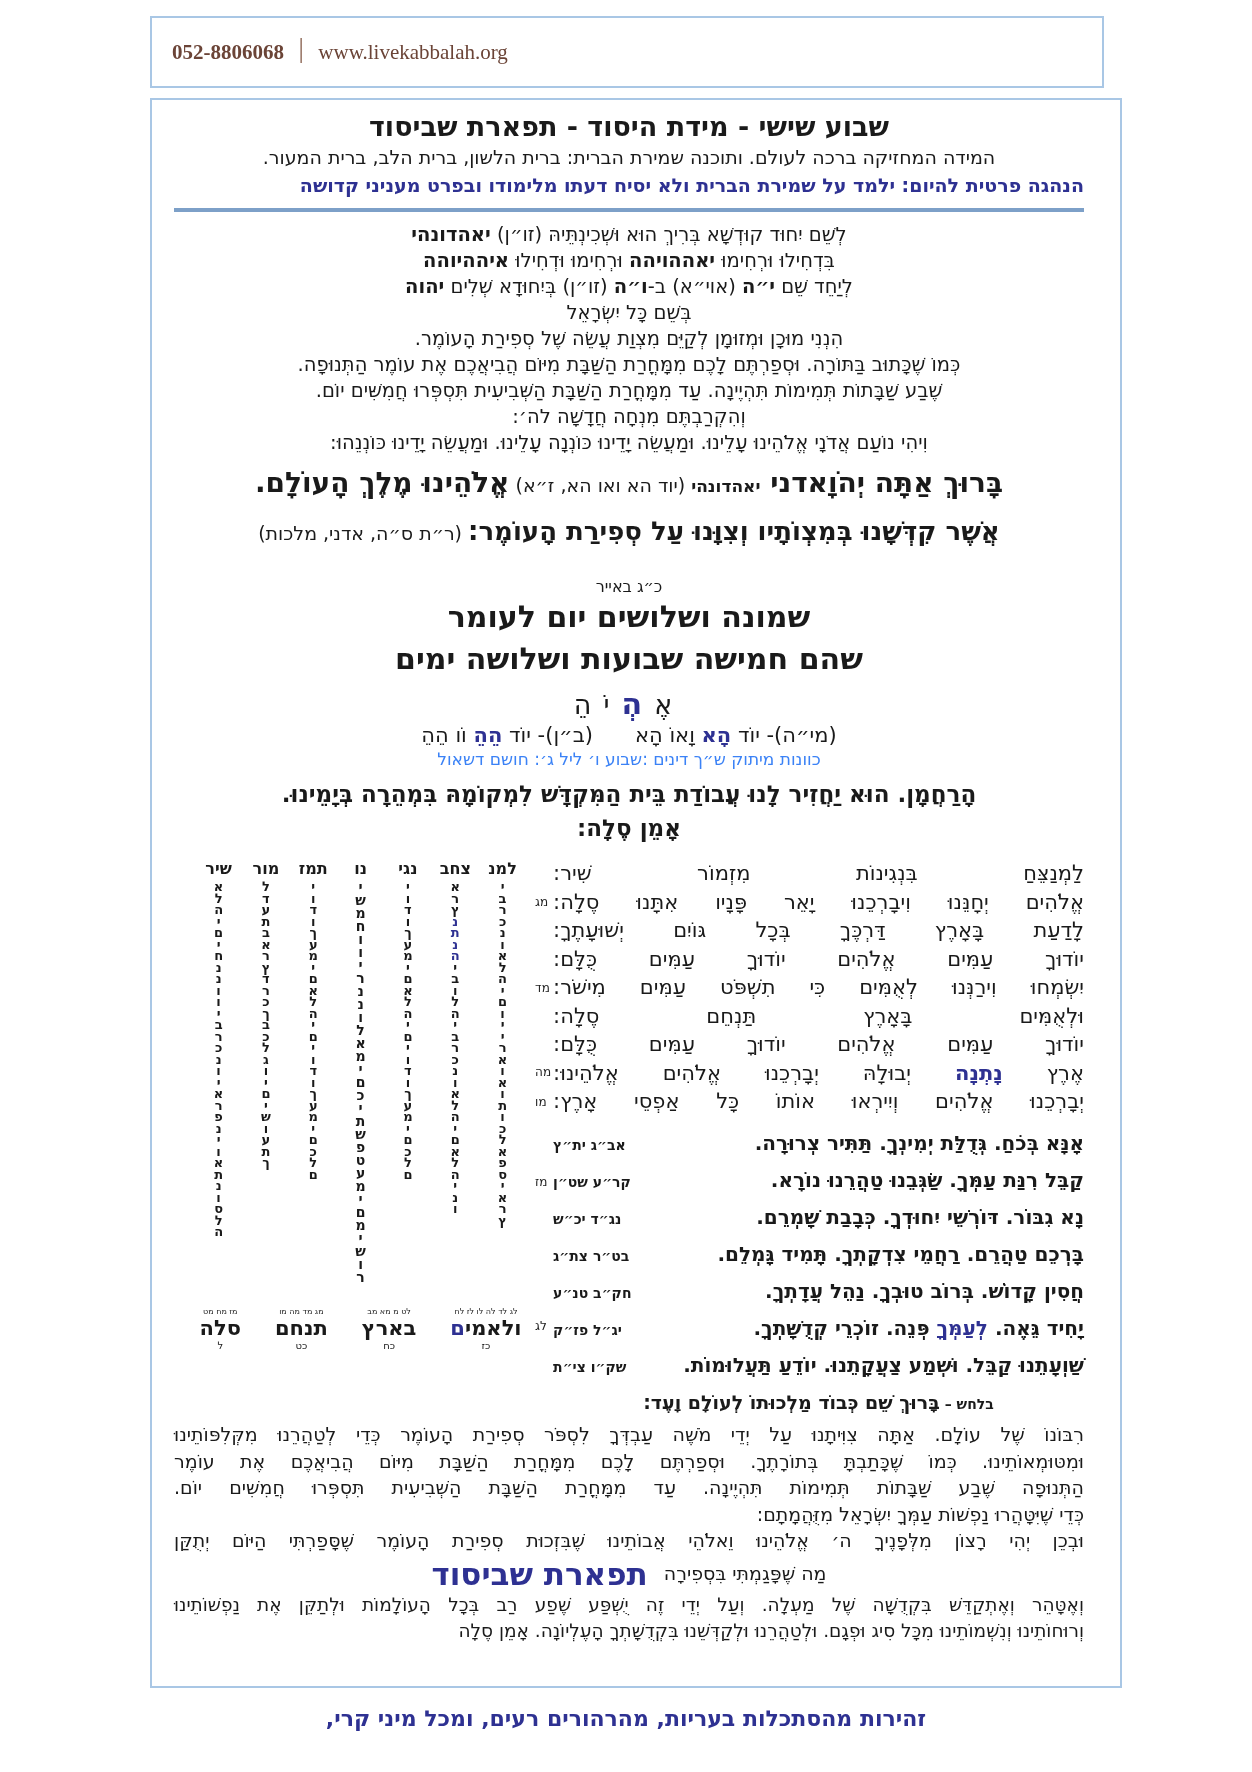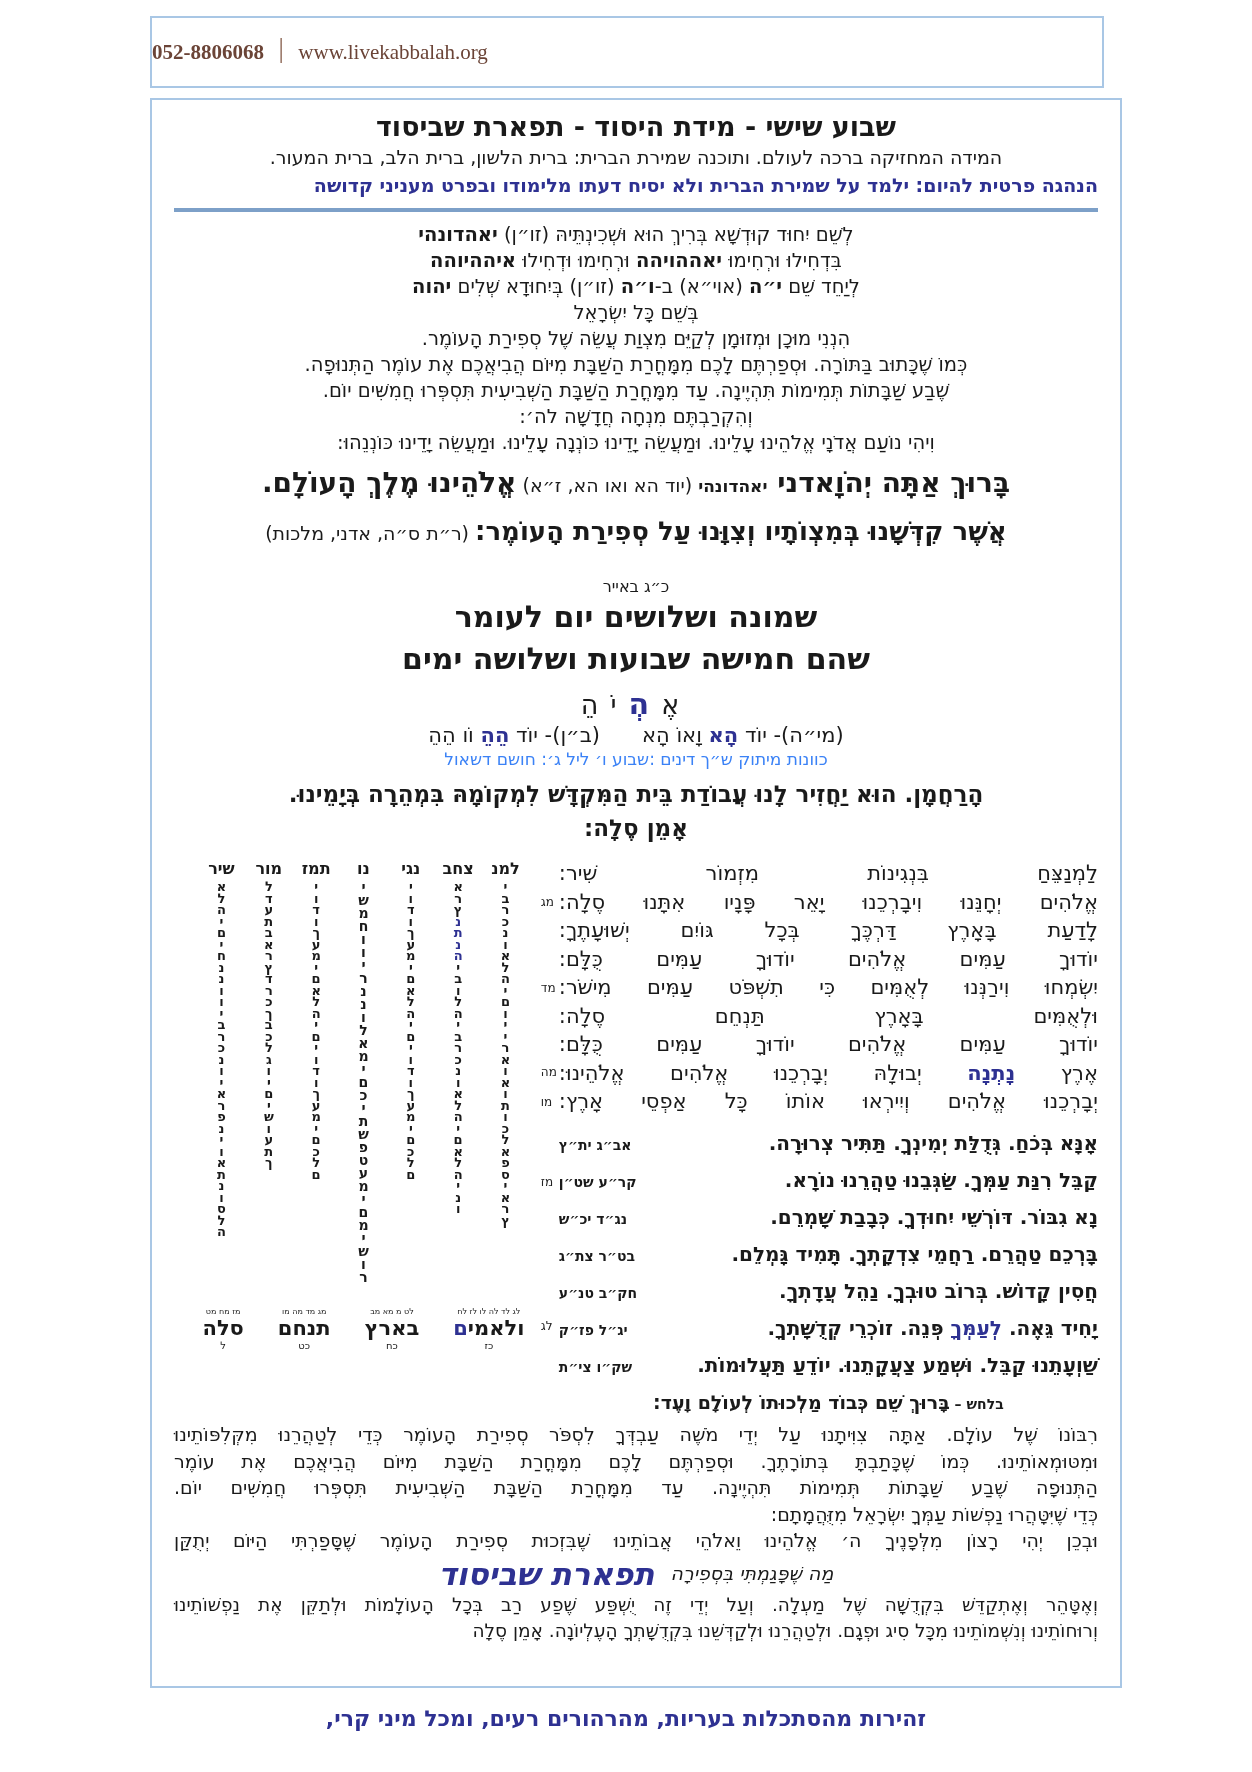--- a/index.html
+++ b/index.html
@@ -1,32 +1,32 @@
 <!DOCTYPE html>
 <html dir="rtl" lang="he"><head>
 <meta charset="utf-8">
 <style>
   html,body{margin:0;padding:0;background:#fff;}
   .page{position:relative;width:1252px;height:1772px;background:#ffffff;overflow:hidden;
         font-family:"DejaVu Sans",sans-serif;color:#1a1a1a;}
   
   .header-box{position:absolute;left:150px;top:16px;width:954px;height:72px;
       border:2px solid #a9c7e5;box-sizing:border-box;display:flex;align-items:center;
-      justify-content:flex-start;padding:0 0;direction:ltr;}
+      justify-content:flex-start;padding:0 20px;direction:ltr;}
   .contact{font-family:"Liberation Serif",serif;font-size:21px;color:#6b4437;direction:ltr;}
   .contact .phone{font-weight:bold;}
   .contact .sep{color:#9b7a6a;margin:0 6px;}
   .brand{display:flex;align-items:center;gap:10px;direction:ltr;}
   .brand-text{text-align:right;line-height:1.05;}
   .brand-he{font-size:23px;font-weight:bold;color:#6b4437;}
   .brand-en{font-family:"Liberation Serif",serif;font-size:17px;color:#6b4437;}
   .brand-sep{width:2px;height:46px;background:#b9d0e8;}
   
   .main-box{position:absolute;left:150px;top:98px;width:972px;height:1590px;
-      border:2px solid #a9c7e5;box-sizing:border-box;padding:6px 22px 0 22px;overflow:hidden;}
+      border:2px solid #a9c7e5;box-sizing:border-box;padding:6px 36px 0 22px;overflow:hidden;}
   .title{text-align:center;font-size:27px;font-weight:bold;line-height:34px;margin-top:4px;}
   .intro-line{text-align:center;font-size:19px;line-height:27px;}
   .hanhaga{text-align:right;font-size:19px;line-height:29px;font-weight:bold;color:#2e3192;}
   .rule{height:4px;background:#7da0c8;margin:8px 0 10px 0;}
   .c{text-align:center;}
   .leshem{font-size:19.5px;line-height:26px;}
   .holy{font-weight:bold;}
   .bless1{font-size:28px;font-weight:bold;line-height:46px;margin-top:4px;}
   .bless1 .small-name{font-size:17px;}
   .bless1 .paren, .bless2 .paren{font-weight:normal;font-size:19px;}
@@ -68,21 +68,21 @@
   .branch .mblue{color:#2e3192;}
   .m-base{display:flex;justify-content:space-between;padding:0 4px;margin-top:6px;}
   .m-base-word{text-align:center;}
   .m-base-top{font-size:8px;line-height:9px;white-space:nowrap;}
   .m-base-main{font-size:21px;font-weight:bold;line-height:24px;}
   .m-base-main .blue{color:#2e3192;}
   .m-base-bottom{font-size:10px;line-height:11px;}
   
   .ribono{font-size:19px;line-height:26.5px;margin-top:6px;}
   .just{text-align:justify;text-align-last:justify;}
-  .sefirah-line{text-align:center;margin-top:2px;font-size:19px;font-style:italic;}
+  .sefirah-line{text-align:center;margin-top:2px;font-size:19px;}
   .sefirah-name{color:#2e3192;font-weight:bold;font-size:31px;vertical-align:middle;margin-right:10px;}
   .closing{font-size:18.5px;line-height:26px;text-align:justify;}
   .footer{position:absolute;left:0;top:1702px;width:100%;text-align:center;
      font-size:22px;font-weight:bold;color:#2e3192;line-height:34px;}
 </style>
 </head>
 <body>
 
 <div class="page">
 

